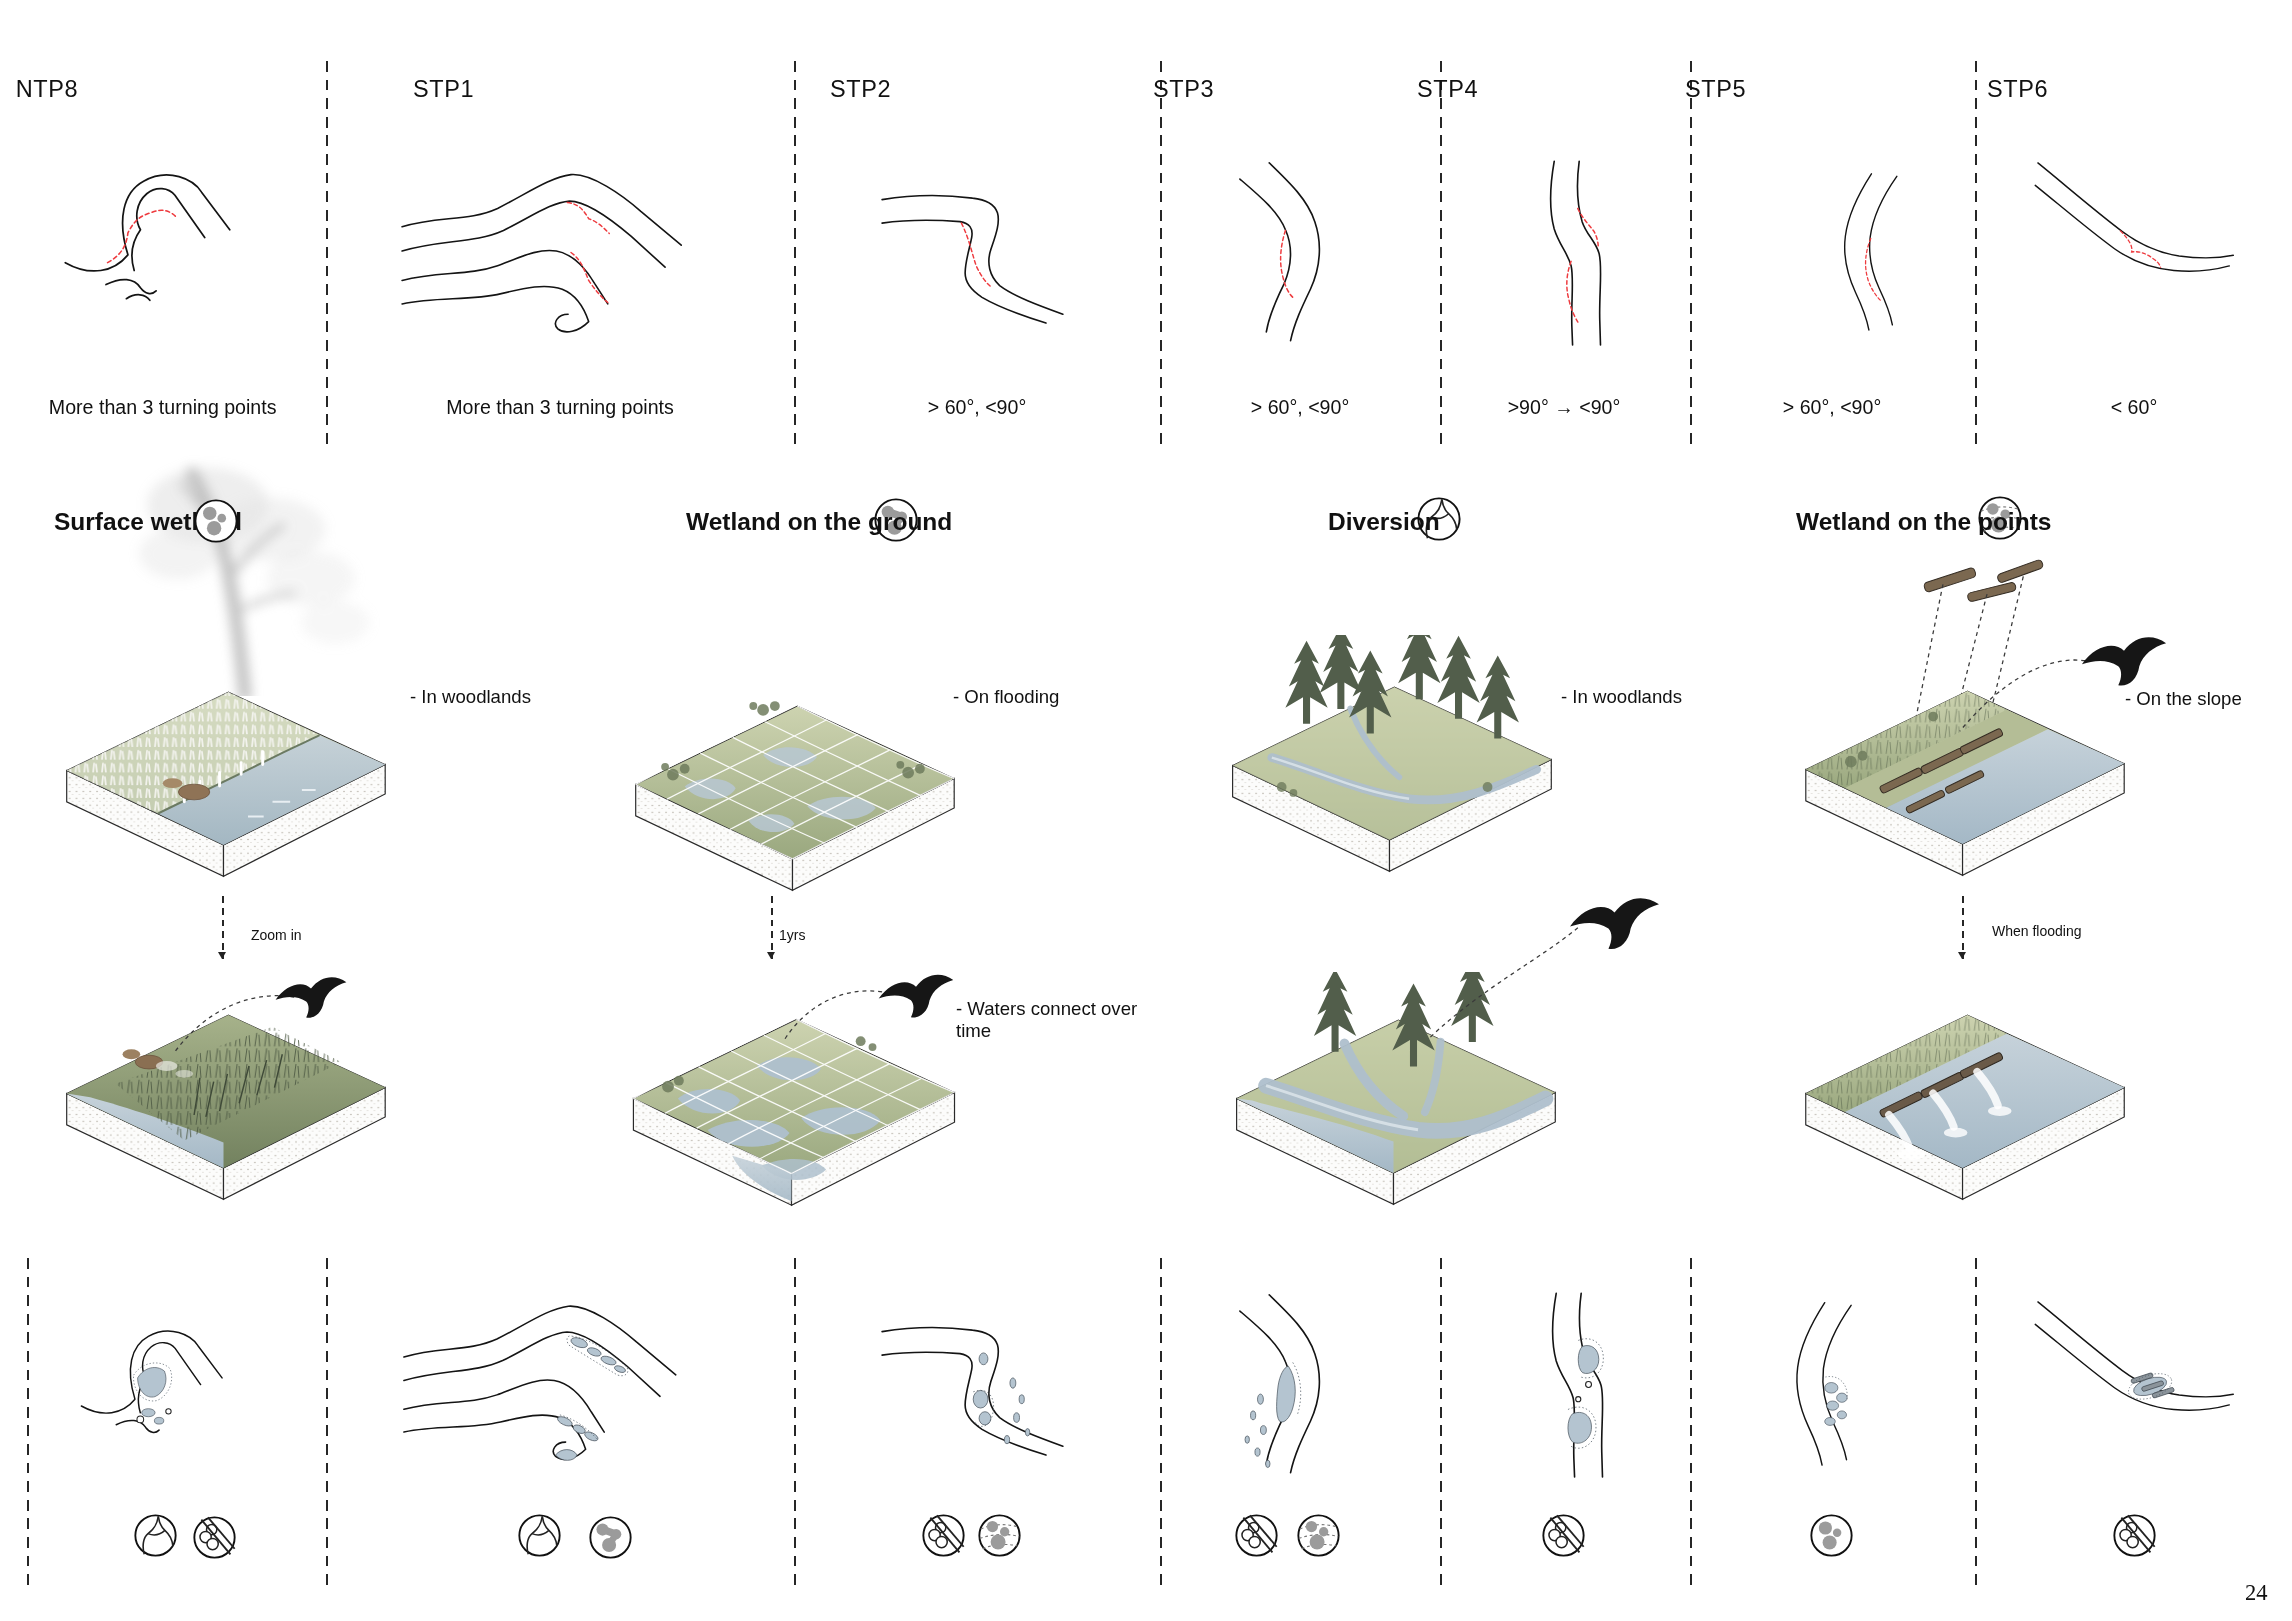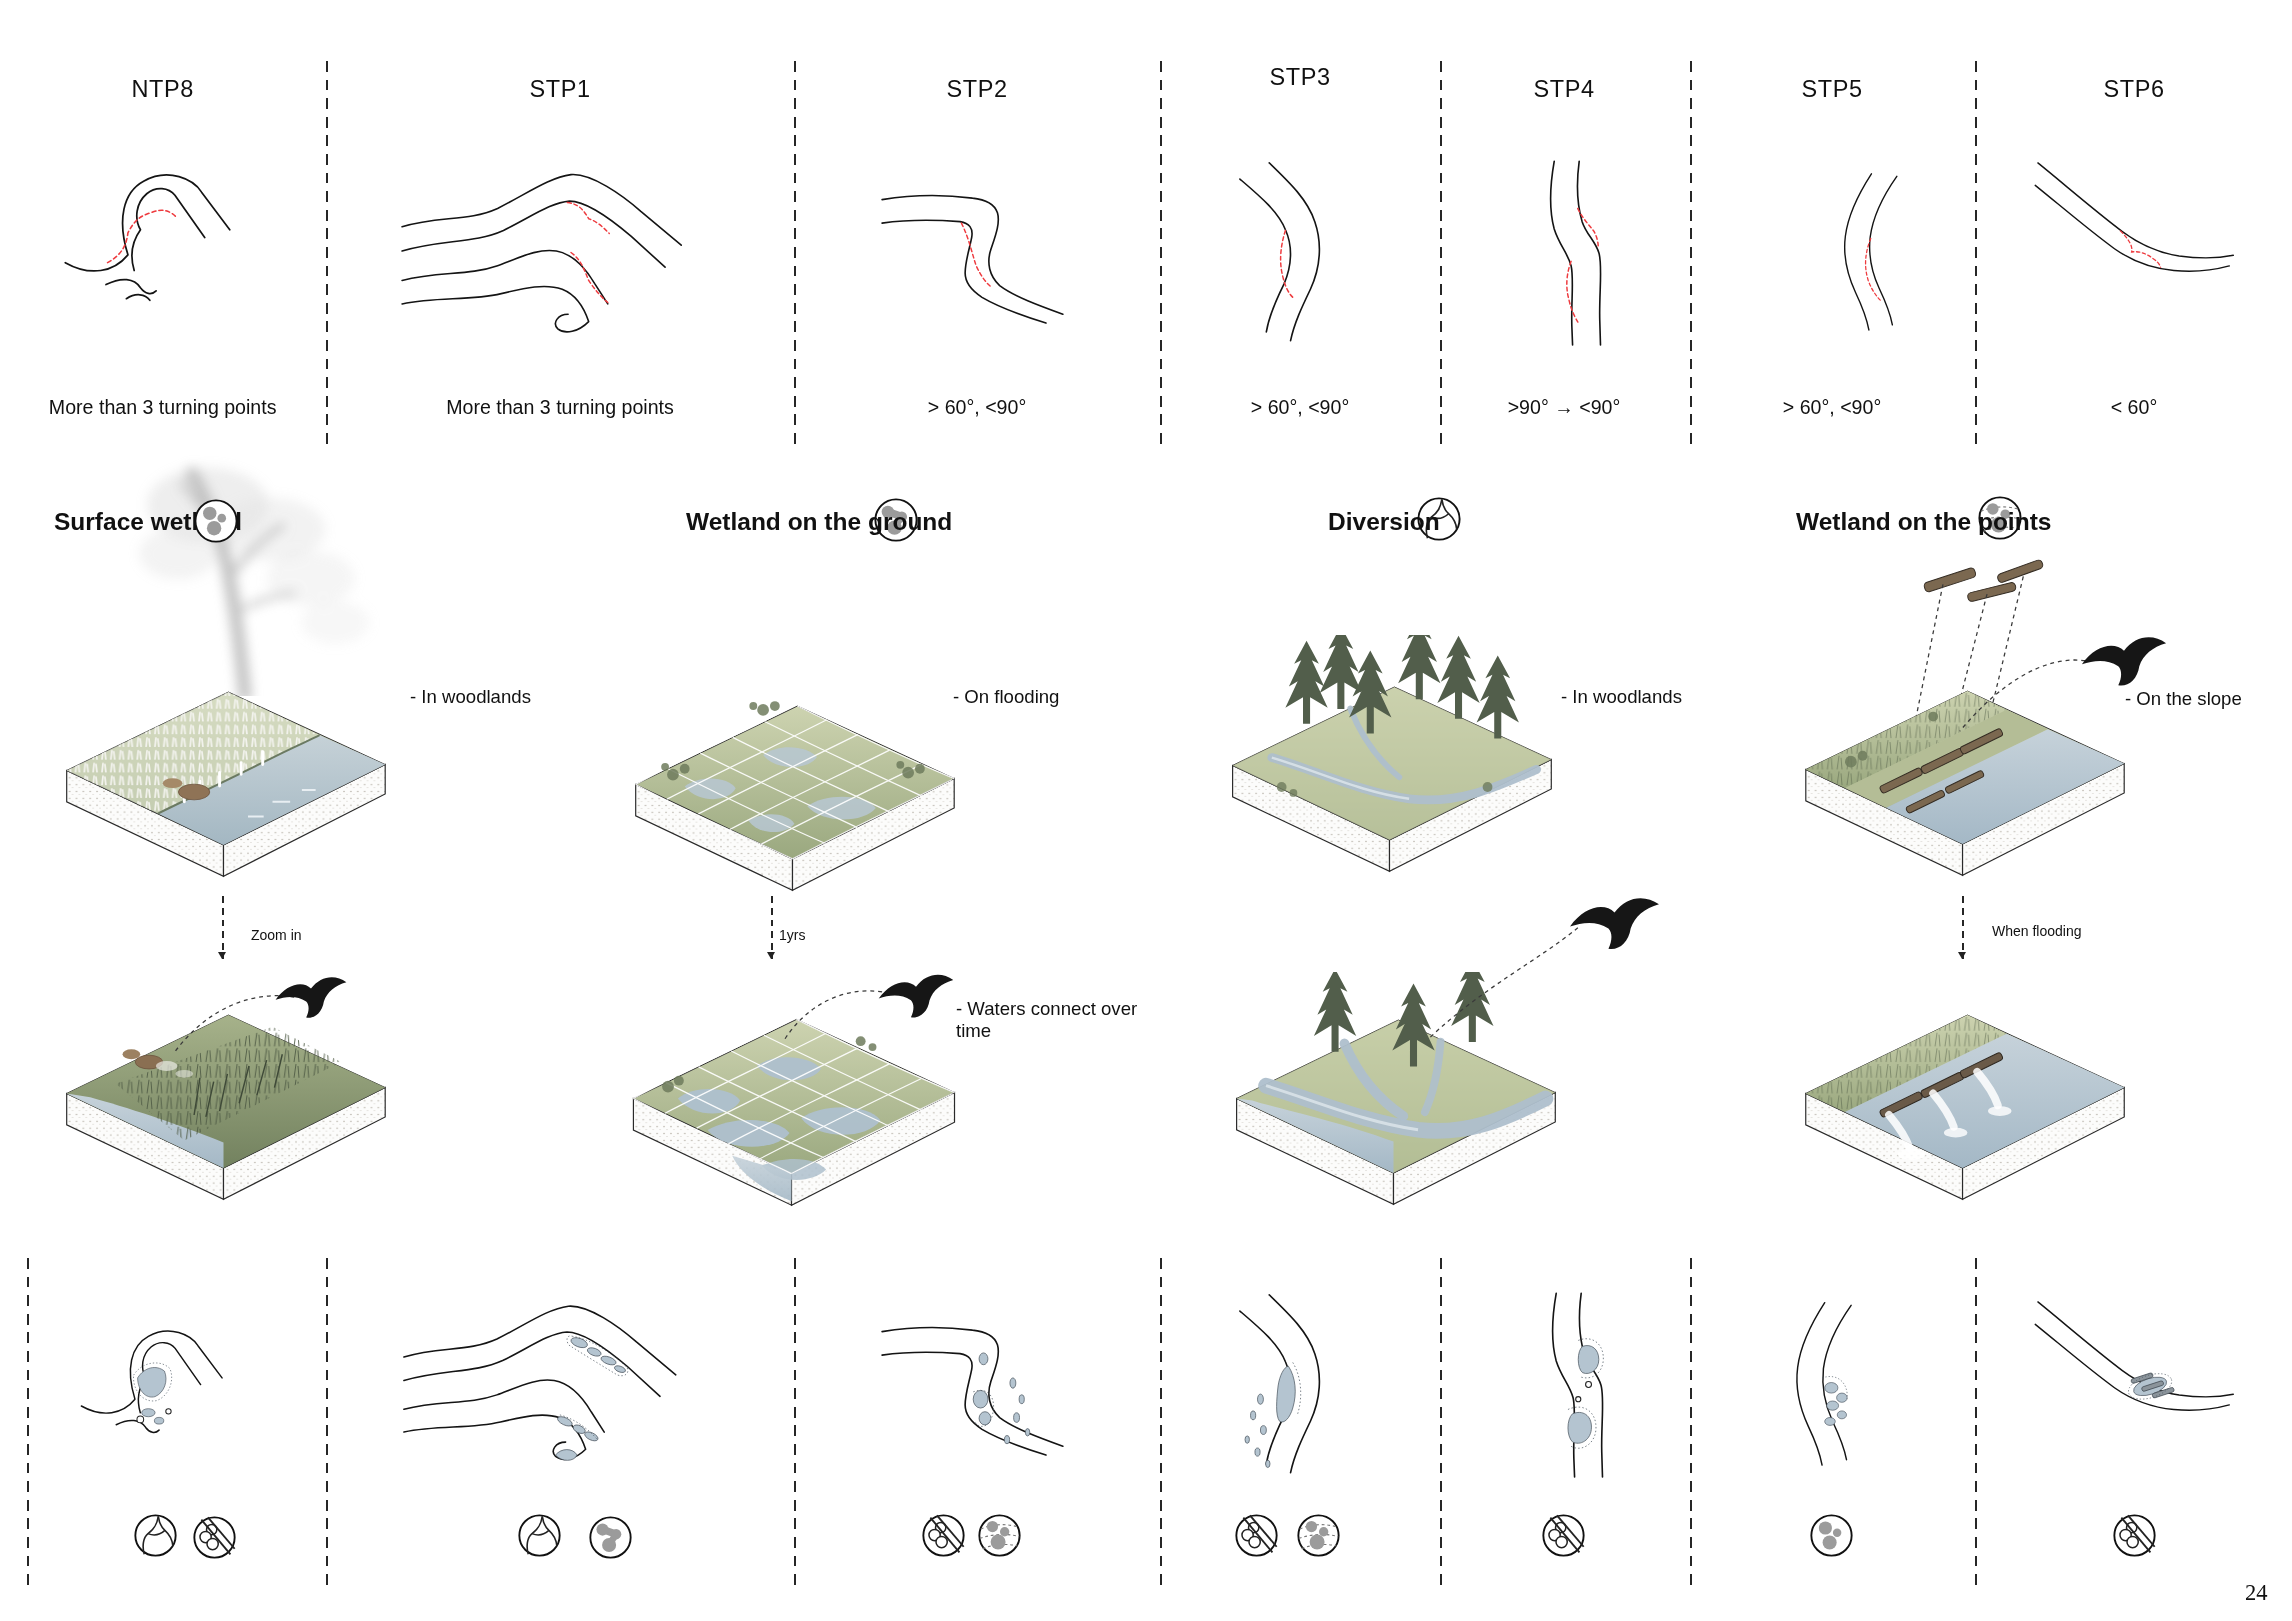--- a/index.html
+++ b/index.html
@@ -1,19 +1,19 @@
 <!DOCTYPE html>
 <html><head>
 <meta charset="utf-8">
 <style>
   html,body{margin:0;padding:0;background:#fff}
   #canvas{position:relative;width:2293px;height:1621px;background:#fff;
           font-family:"Liberation Sans",sans-serif;color:#111;overflow:hidden}
   .abs{position:absolute}
-  .collabel{font-size:23.5px;letter-spacing:0.6px;text-align:center;width:294px}
+  .collabel{font-size:23.5px;letter-spacing:0.6px;text-align:left;width:294px}
   .caption{font-size:19.6px;text-align:center;width:294px}
   .vdash{width:2px;background:repeating-linear-gradient(to bottom,#262626 0 10.8px,transparent 10.8px 18.6px)}
   .stitle{font-size:24.5px;font-weight:bold;z-index:3}
   .note{font-size:18.6px;white-space:pre-line}
   .trans{font-size:14px}
   .varrow{width:2px;background:repeating-linear-gradient(to bottom,#262626 0 6.9px,transparent 6.9px 11.8px)}
   .varrow::after{content:"";position:absolute;left:-3.9px;bottom:-3.9px;border:4.9px solid transparent;border-top:7.8px solid #222}
   .pageno{font-family:Liberation Serif, serif;font-size:22.5px}
   svg{display:block}
   .ln{stroke:#141414;stroke-width:2.2;fill:none;stroke-linecap:round;stroke-linejoin:round}
@@ -114,21 +114,21 @@
 <div class="abs vdash" style="left:326px;top:61px;height:388px"></div>
 <div class="abs vdash" style="left:794px;top:61px;height:388px"></div>
 <div class="abs vdash" style="left:1160px;top:61px;height:388px"></div>
 <div class="abs vdash" style="left:1440px;top:61px;height:388px"></div>
 <div class="abs vdash" style="left:1690px;top:61px;height:388px"></div>
 <div class="abs vdash" style="left:1975px;top:61px;height:388px"></div>
 
 <div class="abs collabel" style="left:15.7px;top:76px">NTP8</div>
 <div class="abs collabel" style="left:413px;top:76px">STP1</div>
 <div class="abs collabel" style="left:830px;top:76px">STP2</div>
-<div class="abs collabel" style="left:1153px;top:64px">STP3</div>
+<div class="abs collabel" style="left:1153px;top:76px">STP3</div>
 <div class="abs collabel" style="left:1417px;top:76px">STP4</div>
 <div class="abs collabel" style="left:1685px;top:76px">STP5</div>
 <div class="abs collabel" style="left:1987px;top:76px">STP6</div>
 
 <svg class="abs" style="left:59px;top:145px" width="235" height="157" viewBox="0 0 300 200">
   <path class="ln" d="M8,150 C40,168 70,162 88,140 C74,95 82,60 108,46 C140,28 172,44 182,60 L218,108"></path>
   <path class="ln" d="M96,160 C90,140 94,122 104,108 C96,94 98,74 112,62 C124,52 140,54 148,64 L186,118"></path>
   <path class="ln" d="M60,178 C80,168 96,170 104,182 C110,190 118,192 124,186"></path>
   <path class="ln" d="M86,196 C98,188 110,190 116,198"></path>
   <path class="red" d="M62,150 C80,140 86,128 88,112 C96,96 104,90 118,86 C132,80 142,84 150,92"></path>

